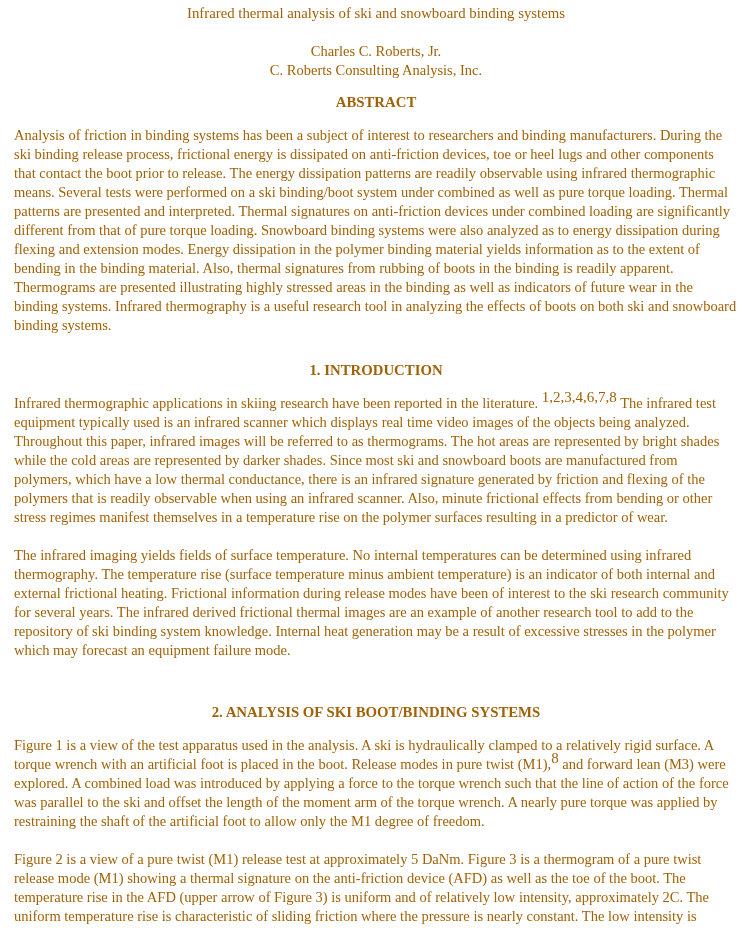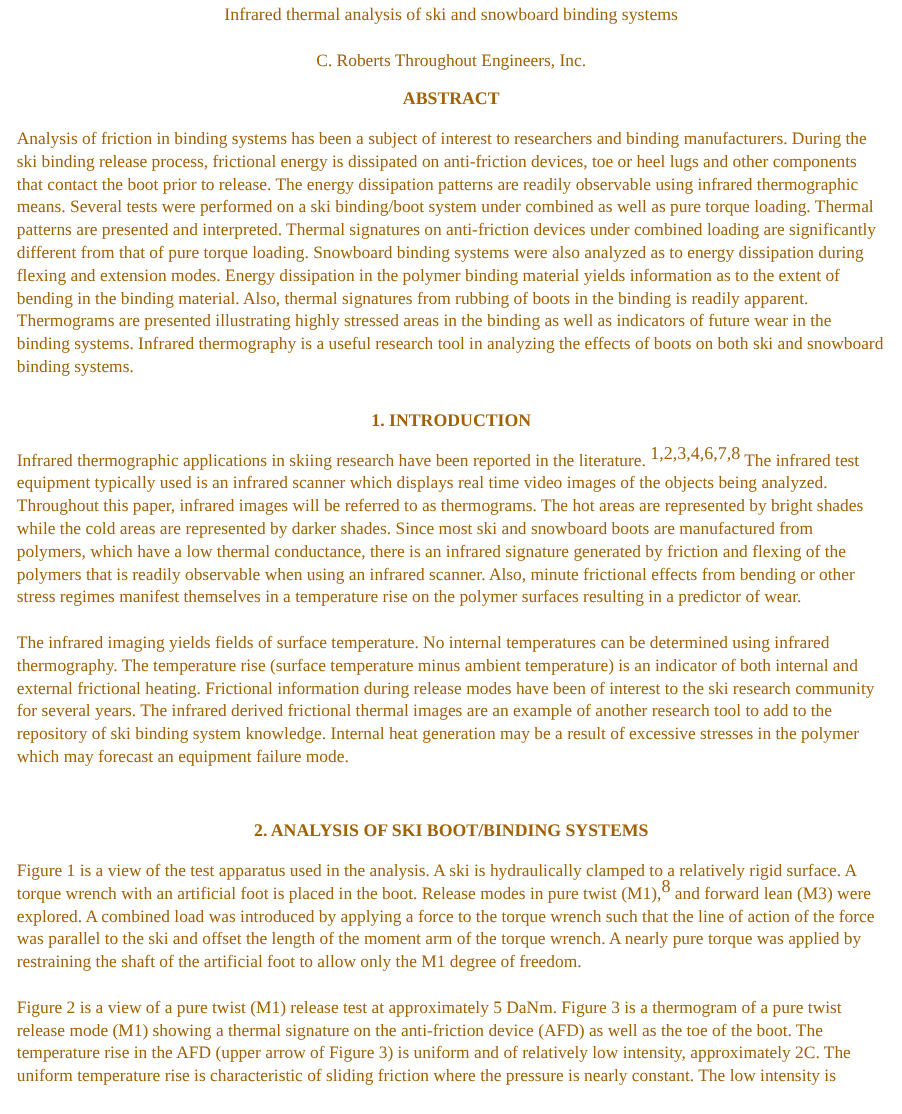--- a/index.html
+++ b/index.html
@@ -60,21 +60,22 @@
   }
 </style>
 </head>
 <body>
 
 <div class="page">
 
   <h1 class="doc-title">Infrared thermal analysis of ski and snowboard binding systems</h1>
 
   <div class="author-block">
-    <div>C. Roberts Throughout Engineers, Inc.</div>
+    <div>Charles C. Roberts, Jr.</div>
+    <div>C. Roberts Consulting Analysis, Inc.</div>
   </div>
 
   <h2 class="section-heading h-abstract">ABSTRACT</h2>
 
   <p class="body-par">Analysis of friction in binding systems has been a subject of interest to researchers and binding manufacturers. During the ski binding release process, frictional energy is dissipated on anti-friction devices, toe or heel lugs and other components that contact the boot prior to release. The energy dissipation patterns are readily observable using infrared thermographic means. Several tests were  performed on a ski binding/boot system under combined as well as pure torque loading. Thermal patterns are presented and interpreted. Thermal signatures on anti-friction devices under combined loading are significantly different from that of pure torque loading.  Snowboard binding systems were also analyzed as to energy dissipation during flexing and extension modes. Energy dissipation in the polymer binding material yields information as to the extent of bending in the binding material. Also, thermal signatures from rubbing of boots in the binding is readily apparent. Thermograms are presented illustrating highly stressed areas in the binding as well as indicators of future wear in the binding systems. Infrared thermography is a useful research tool in analyzing the effects of boots on both ski and snowboard binding systems.</p>
 
 
   <h2 class="section-heading h-intro">1. INTRODUCTION</h2>
 
   <p class="body-par"><span>Infrared thermographic applications in skiing research have been reported in the literature. </span><sup class="cite">1,2,3,4,6,7,8</sup><span> The infrared test equipment typically used is an infrared scanner which displays real time video images of the objects being analyzed. Throughout this paper, infrared images will be referred to as thermograms. The hot areas are represented by bright shades while the cold areas are represented by darker shades.  Since most ski and snowboard boots are manufactured from polymers, which have a low thermal conductance, there is an infrared signature generated by friction and flexing of the polymers that is readily observable when using an infrared scanner. Also, minute frictional effects from bending or other stress regimes manifest themselves in a temperature rise on the polymer surfaces resulting in  a predictor of wear.</span></p>

